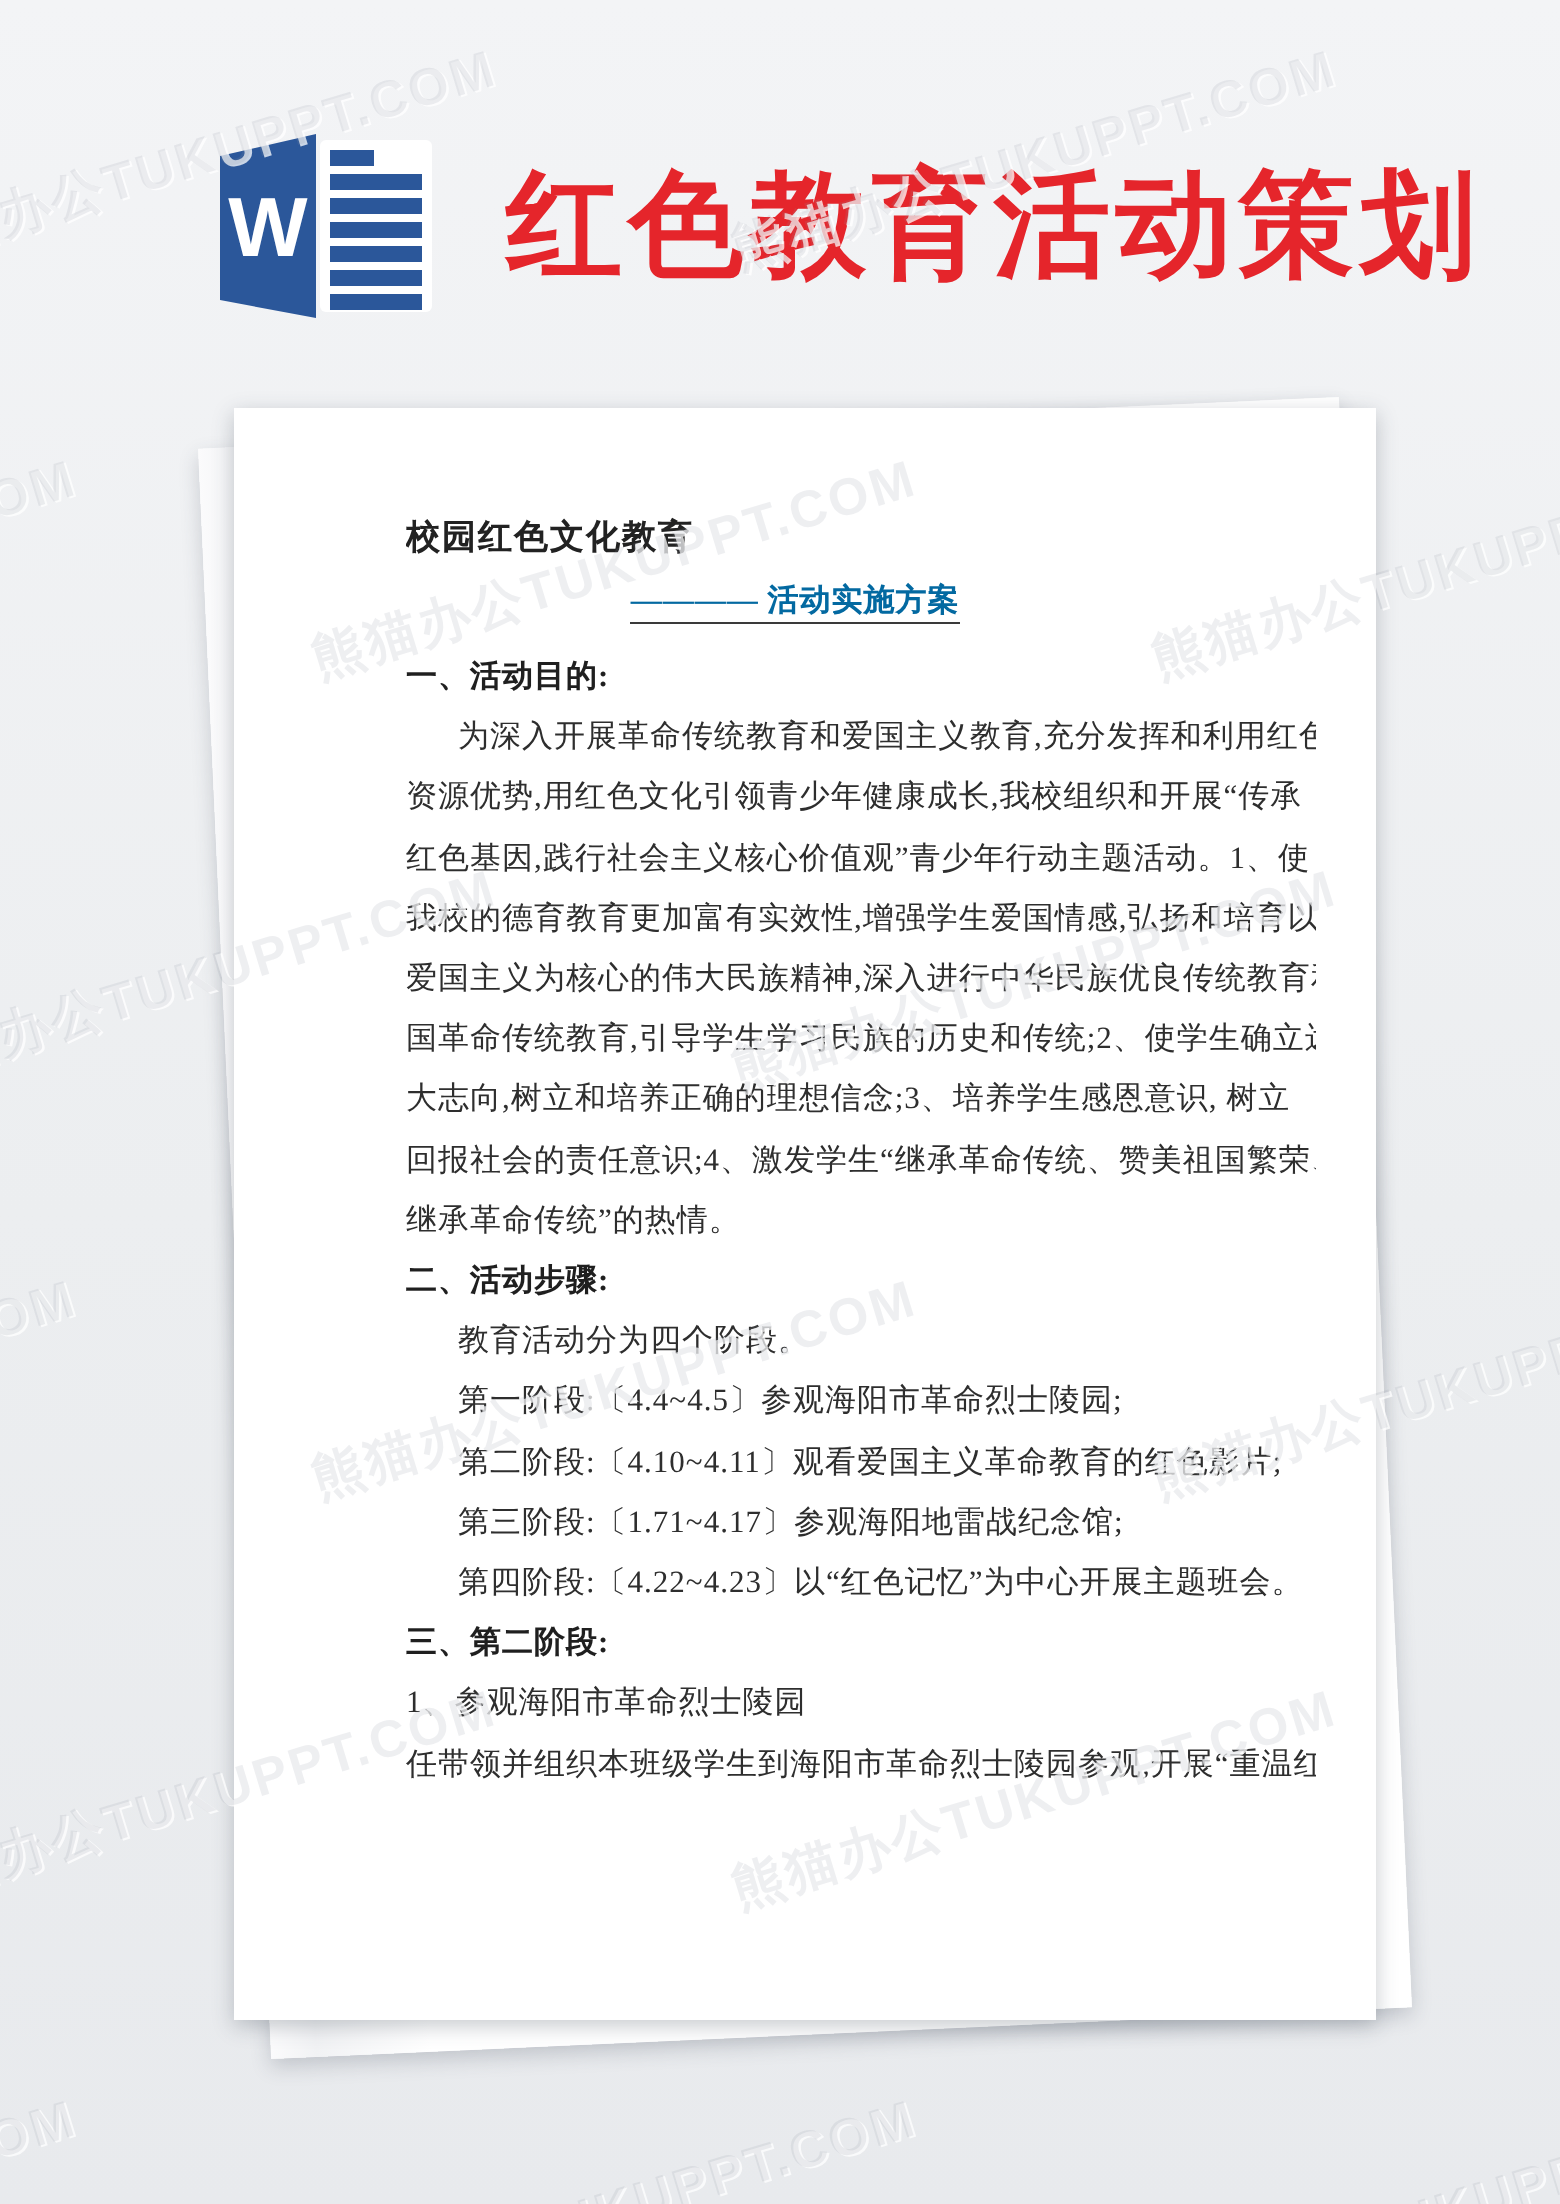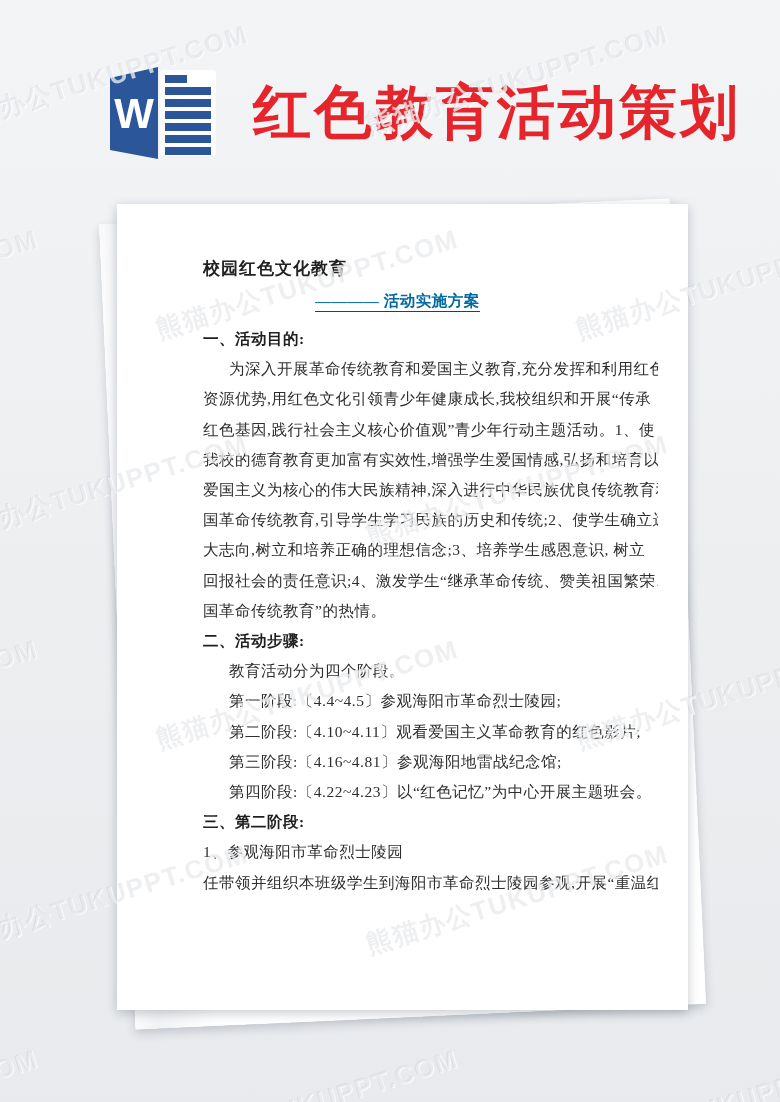--- a/index.html
+++ b/index.html
@@ -116,26 +116,26 @@
         <div class="doc-line l-doc-subtitle"><span class="u">———— 活动实施方案</span></div>
         <div class="doc-line l-heading">一、活动目的:</div>
         <div class="doc-line l-indent">为深入开展革命传统教育和爱国主义教育,充分发挥和利用红色</div>
         <div class="doc-line l-body">资源优势,用红色文化引领青少年健康成长,我校组织和开展“传承</div>
         <div class="doc-line l-body">红色基因,践行社会主义核心价值观”青少年行动主题活动。1、使</div>
         <div class="doc-line l-body">我校的德育教育更加富有实效性,增强学生爱国情感,弘扬和培育以</div>
         <div class="doc-line l-body">爱国主义为核心的伟大民族精神,深入进行中华民族优良传统教育和中</div>
         <div class="doc-line l-body">国革命传统教育,引导学生学习民族的历史和传统;2、使学生确立远</div>
         <div class="doc-line l-body">大志向,树立和培养正确的理想信念;3、培养学生感恩意识, 树立</div>
         <div class="doc-line l-body">回报社会的责任意识;4、激发学生“继承革命传统、赞美祖国繁荣、</div>
-        <div class="doc-line l-body">国革命传统教育”的热情。</div>
+        <div class="doc-line l-body">继承革命传统”的热情。</div>
         <div class="doc-line l-heading">二、活动步骤:</div>
         <div class="doc-line l-indent">教育活动分为四个阶段。</div>
         <div class="doc-line l-indent">第一阶段:〔4.4~4.5〕参观海阳市革命烈士陵园;</div>
         <div class="doc-line l-indent">第二阶段:〔4.10~4.11〕观看爱国主义革命教育的红色影片;</div>
-        <div class="doc-line l-indent">第三阶段:〔4.16~4.81〕参观海阳地雷战纪念馆;</div>
+        <div class="doc-line l-indent">第三阶段:〔1.71~4.17〕参观海阳地雷战纪念馆;</div>
         <div class="doc-line l-indent">第四阶段:〔4.22~4.23〕以“红色记忆”为中心开展主题班会。</div>
         <div class="doc-line l-heading">三、第二阶段:</div>
         <div class="doc-line l-subhead">1、参观海阳市革命烈士陵园</div>
         <div class="doc-line l-body">任带领并组织本班级学生到海阳市革命烈士陵园参观,开展“重温红</div>
       </div>
   </div>
 
   <div class="watermark-layer" id="wm-layer">
       <span class="wm" style="left: -60px; top: 62px; transform: rotate(-17deg);">熊猫办公TUKUPPT.COM</span>
       <span class="wm" style="left: 360px; top: 62px; transform: rotate(-17deg);">熊猫办公TUKUPPT.COM</span>

